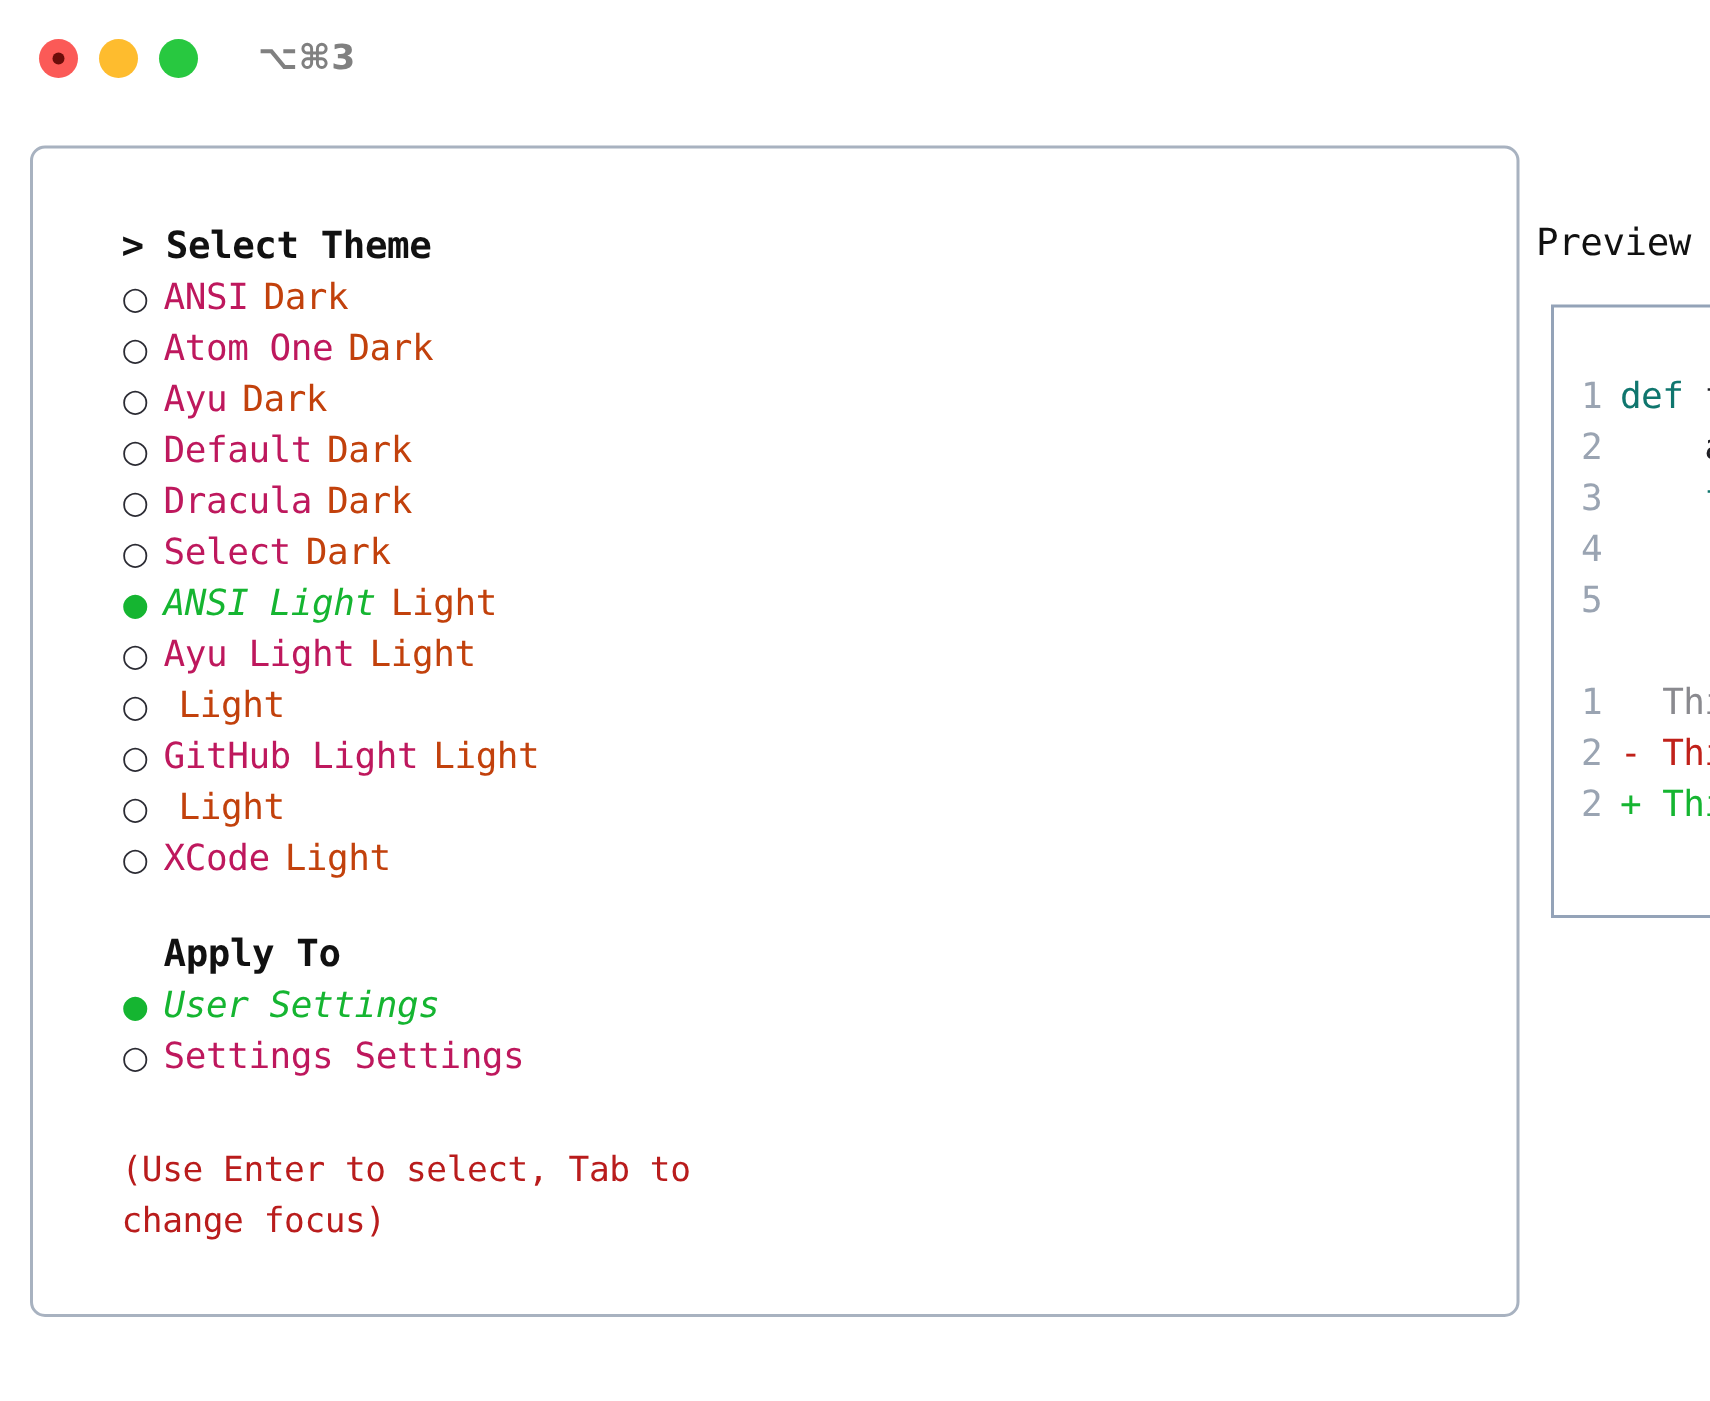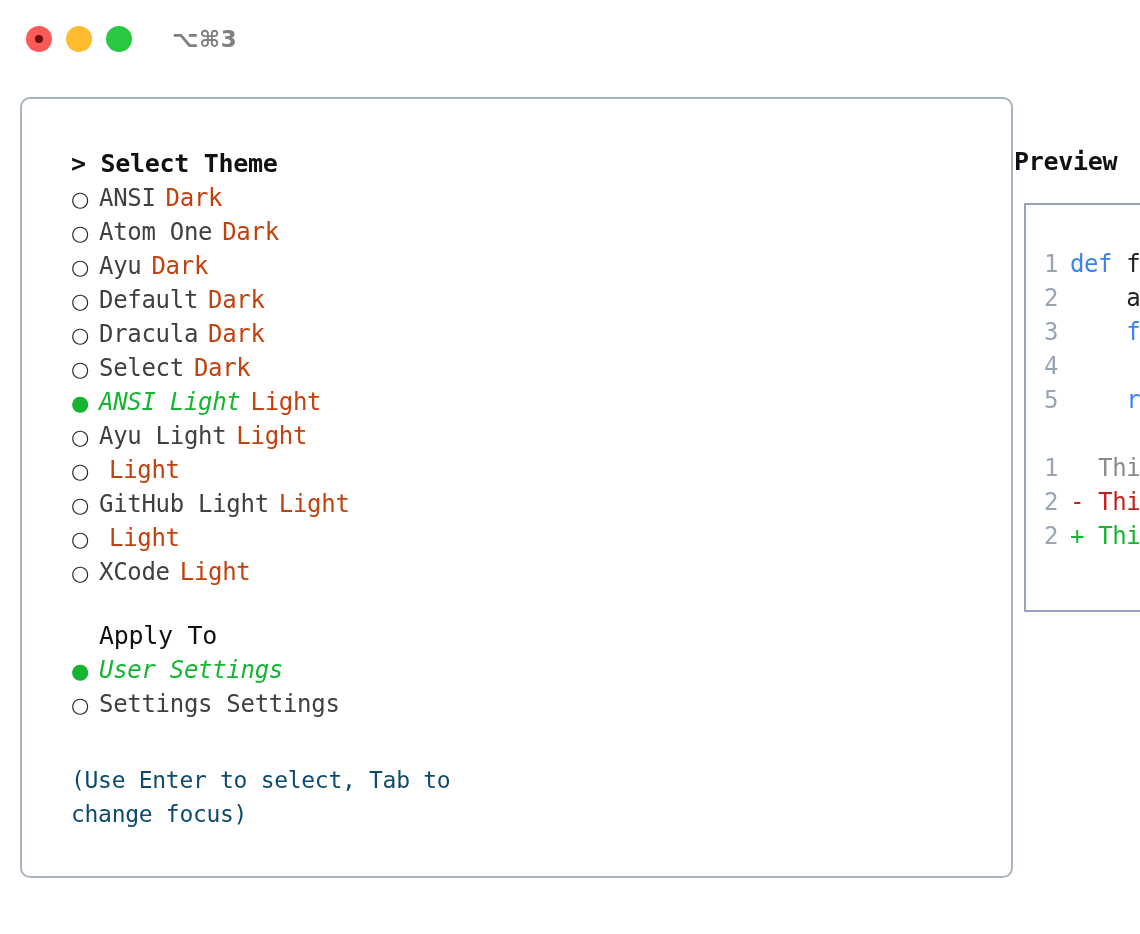--- a/index.html
+++ b/index.html
@@ -60,21 +60,21 @@
     left: 20px; top: 97px;
     width: 993px;
     height: 781px;
     border: 2px solid #a8b2c0;
     border-radius: 10px;
     background: #ffffff;
   }
 
   #panel-inner {
     position: absolute;
-    left: 4px; top: 0;
+    left: 14px; top: 0;
     width: 100%; height: 100%;
     display: flex;
     padding-left: 28px;
   }
 
   
   #left-col {
     width: 480px;
     padding: 48px 0 0 17px;
     flex: none;
@@ -82,69 +82,69 @@
 
   .section-head {
     font-size: 25px;
     font-weight: 700;
     color: #111111;
     height: 34px;
     line-height: 34px;
     white-space: pre;
     letter-spacing: -0.3px;
   }
-  .section-head.plain { font-weight: 400; padding-left: 28px; }
+  .section-head.plain { font-weight: 700; padding-left: 28px; }
 
   .opt-row {
     height: 34px;
     line-height: 34px;
     font-size: 24px;
     white-space: pre;
     color: #2b2b33;
     display: flex;
     align-items: baseline;
     letter-spacing: -0.3px;
   }
   .bullet {
     width: 28px;
     flex: none;
     font-size: 21px;
     color: #2b2b33;
     font-family: "DejaVu Sans", "Liberation Sans", sans-serif;
   }
   .opt-row.selected .bullet { color: #15b531; }
   .opt-row.selected .opt-label { color: #15b531; font-style: italic; }
-  .opt-label { color: #404040; }
+  .opt-label { color: #be185d; }
   .opt-variant {
     color: #c2410c;
     margin-left: 10px;
   }
 
   #apply-block { margin-top: 30px; }
 
   #hint {
     margin-top: 42px;
     font-size: 23px;
     line-height: 34px;
-    color: #0c4a6e;
+    color: #b91c1c;
     width: 410px;
     letter-spacing: -0.3px;
   }
 
   
   #right-col {
     flex: 1;
     padding: 48px 0 0 0;
     position: relative;
   }
   #preview-head {
     position: absolute;
     left: 480px; top: 48px;
     font-size: 25px;
-    font-weight: 700;
+    font-weight: 400;
     color: #111111;
     letter-spacing: -0.3px;
     white-space: pre;
   }
   #preview-box {
     position: absolute;
     left: 490px;
     top: 104px;
     width: 477px;
     height: 409px;
@@ -163,21 +163,21 @@
     letter-spacing: -0.4px;
   }
   .ln {
     width: 44px;
     flex: none;
     text-align: right;
     color: #9aa4b2;
     padding-right: 12px;
   }
   .code-text { color: #1f1f24; }
-  .kw   { color: #3b82f6; }
+  .kw   { color: #0f766e; }
   .spacer-line { height: 34px; }
 
   .diff-ctx { color: #8a8a8f; }
   .diff-del { color: #c0211a; }
   .diff-add { color: #15b531; }
 </style>
 </head>
 <body>
 
 <div id="window">

